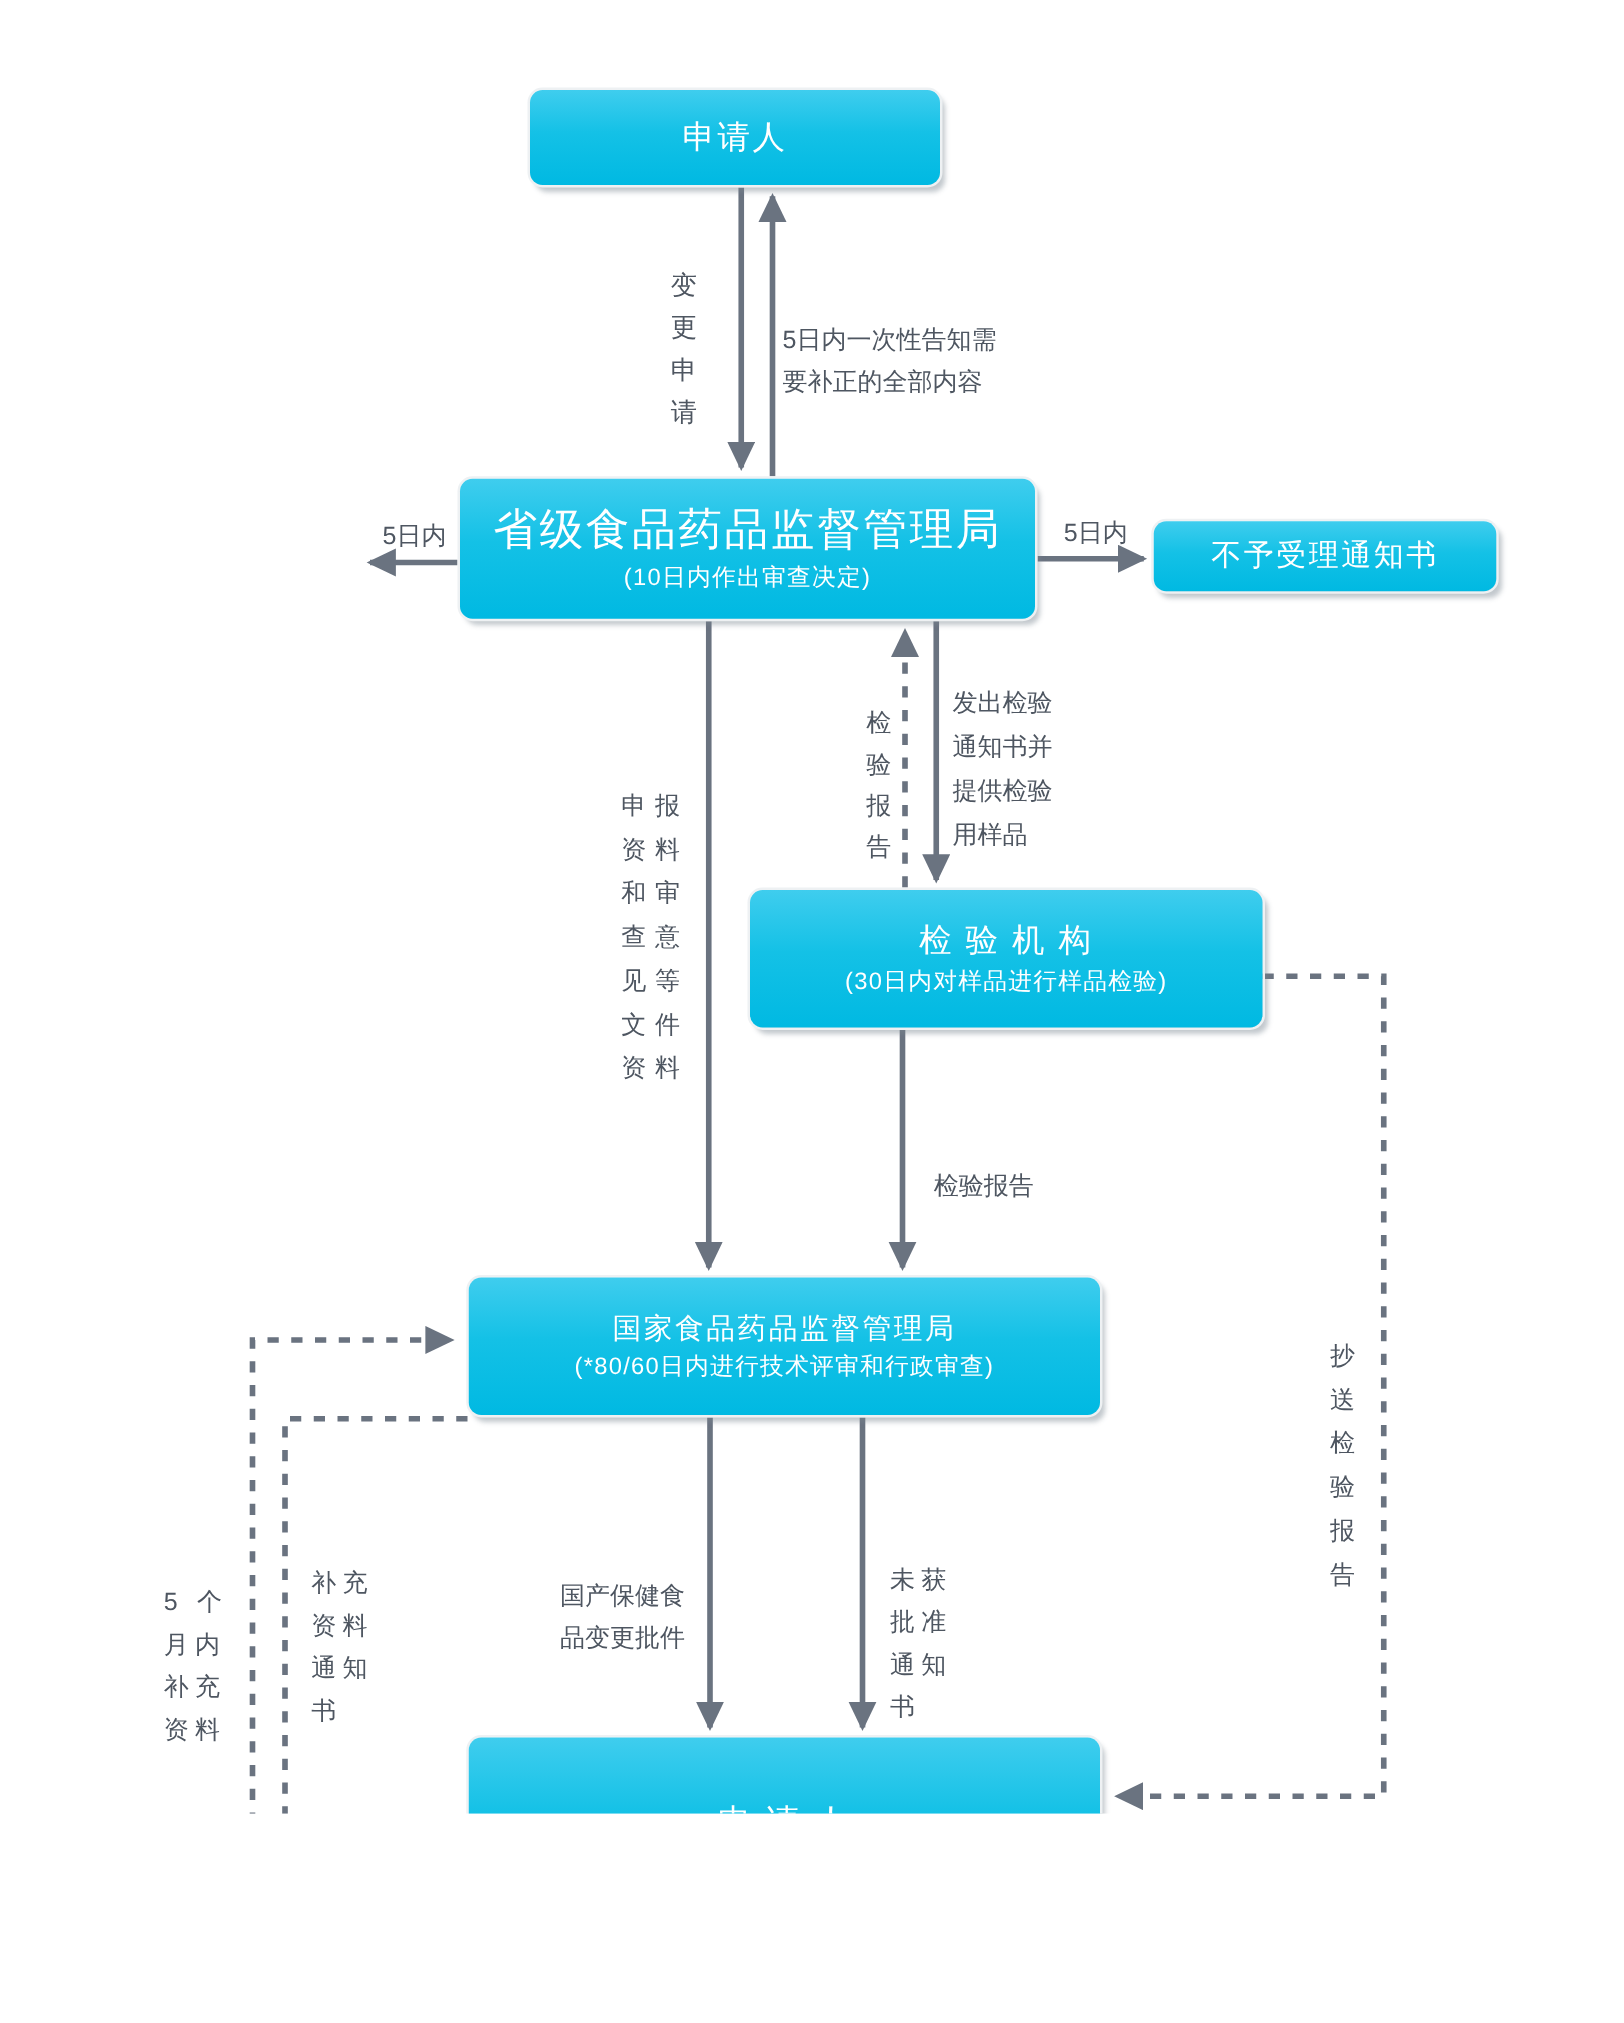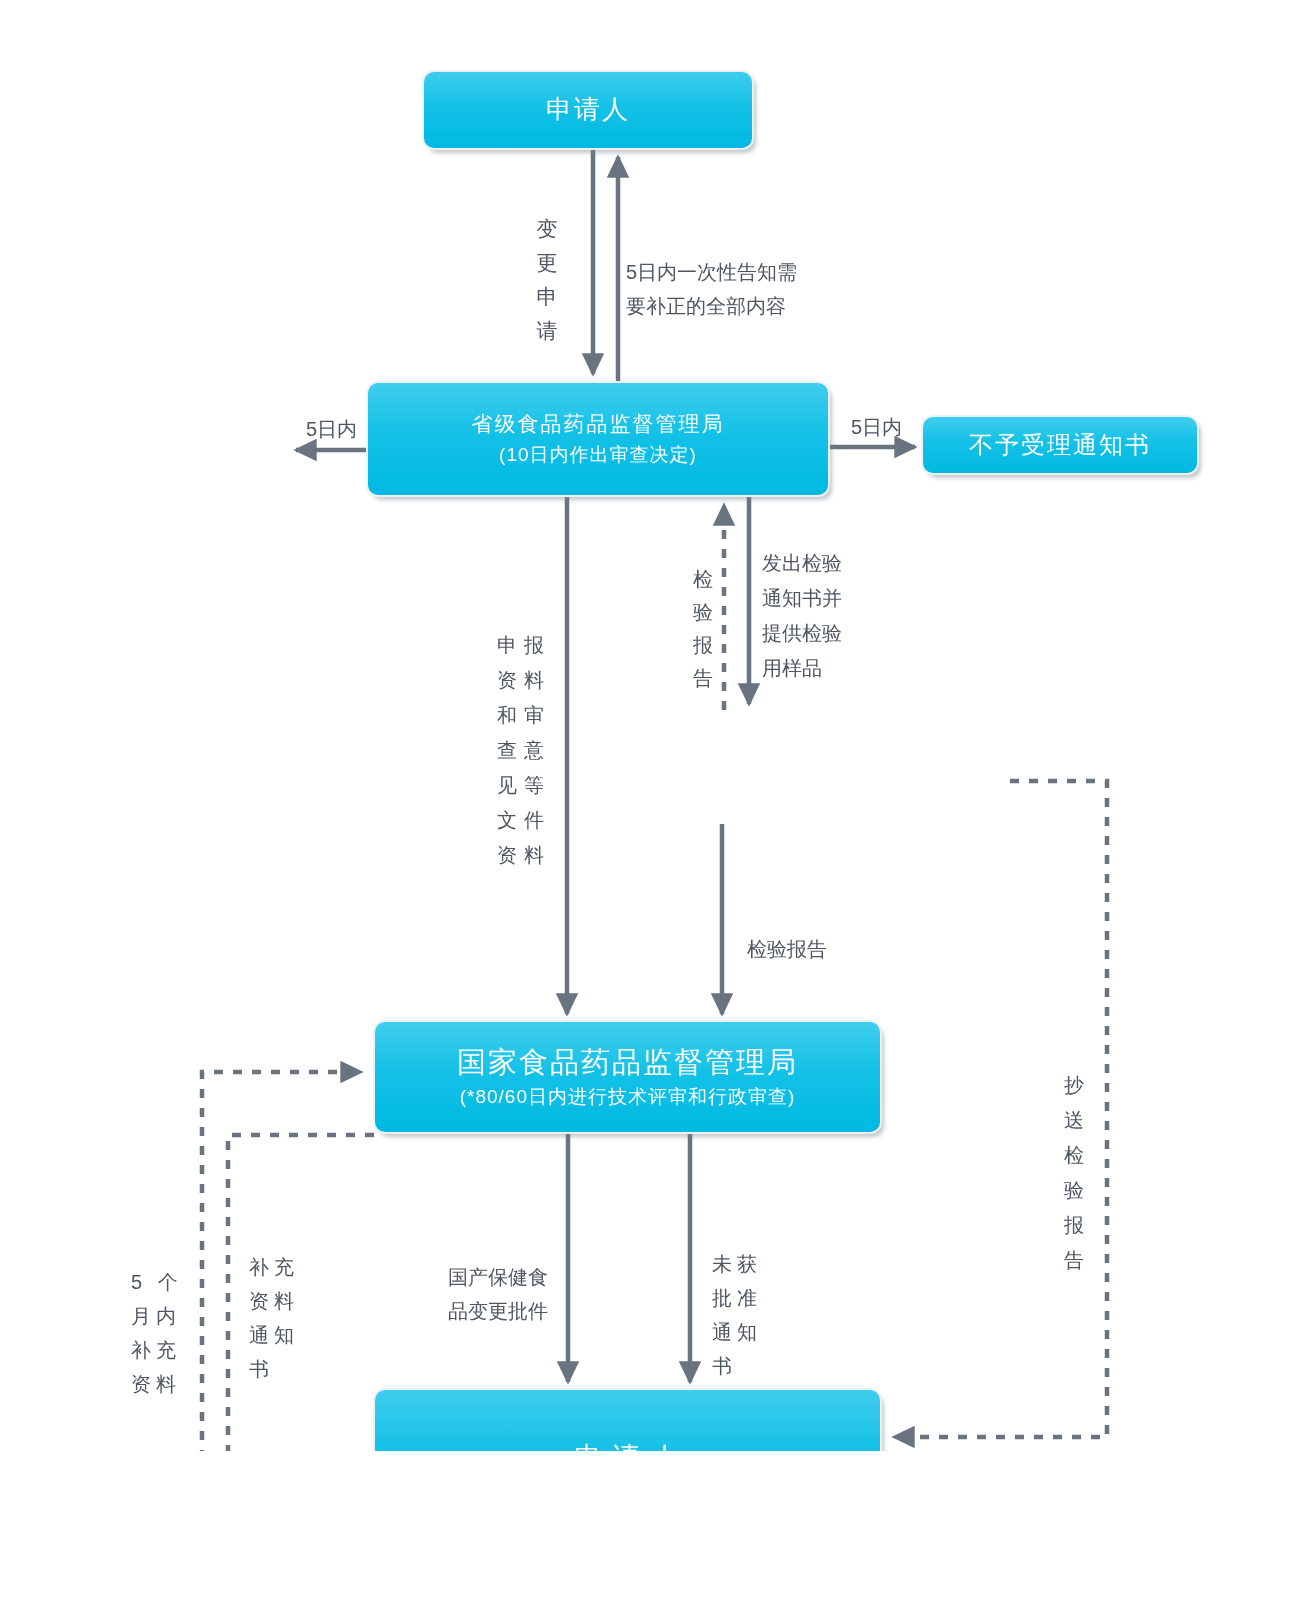--- a/index.html
+++ b/index.html
@@ -59,32 +59,36 @@
       <path d="M374,1135 L228,1135 L228,1480 L360,1480" marker-end="url(#arr)"></path>
       <path d="M1010,781 L1107,781 L1107,1437 L894,1437" marker-end="url(#arr)"></path>
     </g>
   </svg>
 
   <div class="node" style="left:424px;top:72px;width:328px;height:76px;">
     <span class="node-title" style="font-size:26px;">申请人</span>
   </div>
 
   <div class="node" style="left:368px;top:383px;width:460px;height:112px;">
-    <span class="node-title" style="font-size:21px;">省级食品药品监督管理局</span>
+    <span class="node-title" style="font-size:35px;">省级食品药品监督管理局</span>
     <span class="node-sub">(10日内作出审查决定)</span>
   </div>
 
 
   <div class="node" style="left:923px;top:417px;width:274px;height:56px;">
     <span class="node-title" style="font-size:24px;">不予受理通知书</span>
   </div>
 
+  <div class="node" style="left:600px;top:712px;width:410px;height:110px;">
+    <span class="node-title" style="font-size:26px;">检 验 机 构</span>
+    <span class="node-sub">(30日内对样品进行样品检验)</span>
+  </div>
 
   <div class="node" style="left:375px;top:1022px;width:505px;height:110px;">
-    <span class="node-title" style="font-size:29px;">国家食品药品监督管理局</span>
+    <span class="node-title" style="font-size:23px;">国家食品药品监督管理局</span>
     <span class="node-sub">(*80/60日内进行技术评审和行政审查)</span>
   </div>
 
   <div class="node" style="left:375px;top:1390px;width:505px;height:135px;">
     <span class="node-title" style="font-size:27px;">申 请 人</span>
   </div>
 
   <div class="lbl center" style="left:530px;top:212px;width:34px;font-size:21px;">变
 更
 申

